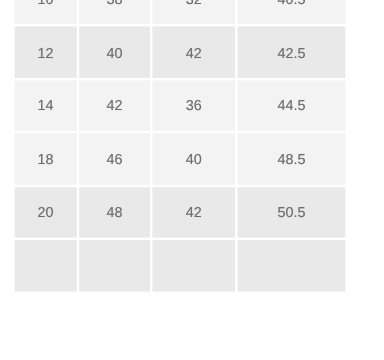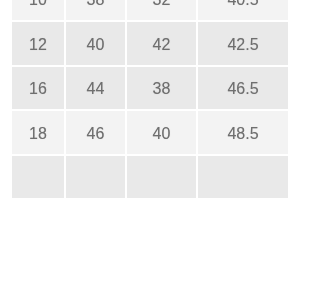--- a/index.html
+++ b/index.html
@@ -35,21 +35,21 @@
     border-collapse: separate;
     border-spacing: 2px;      
     table-layout: fixed;
   }
 
   .size-table td {
     height: 42.5px;
     padding: 0;
     text-align: center;
     vertical-align: middle;
-    font-size: 16px;
+    font-size: 12px;
     line-height: 13px;
     color: #6f6f6f;
     
     text-shadow: 0 0 0.7px rgba(111, 111, 111, 0.45);
     letter-spacing: 0;
     white-space: nowrap;
   }
 
   .size-table td > span {
     display: block;
@@ -98,46 +98,60 @@
           <td>
             <span>40</span>
           </td>
           <td>
             <span>42</span>
           </td>
           <td>
             <span>42.5</span>
           </td>
         </tr>
-        <tr class="row-shade-dark">
+        <tr class="row-shade-light">
           <td>
-            <span>16</span>
+            <span>14</span>
           </td>
           <td>
-            <span>44</span>
+            <span>42</span>
           </td>
           <td>
-            <span>38</span>
+            <span>36</span>
           </td>
           <td>
-            <span>46.5</span>
+            <span>44.5</span>
           </td>
         </tr>
         <tr class="row-shade-light">
           <td>
             <span>18</span>
           </td>
           <td>
             <span>46</span>
           </td>
           <td>
             <span>40</span>
           </td>
           <td>
             <span>48.5</span>
+          </td>
+        </tr>
+        <tr class="row-shade-dark">
+          <td>
+            <span>20</span>
+          </td>
+          <td>
+            <span>48</span>
+          </td>
+          <td>
+            <span>42</span>
+          </td>
+          <td>
+            <span>50.5</span>
           </td>
         </tr>
         <tr class="row-shade-dark">
           <td>
             <span></span>
           </td>
           <td>
             <span></span>
           </td>
           <td>

